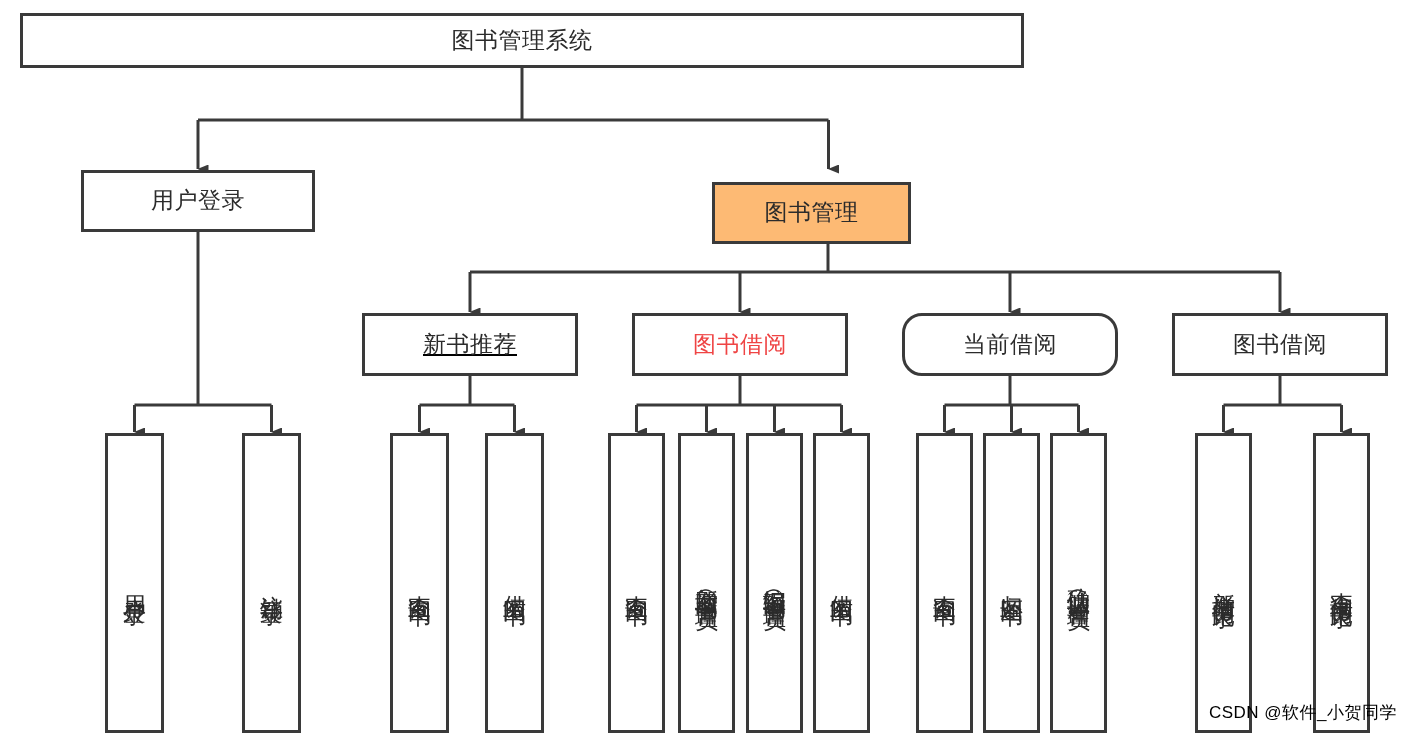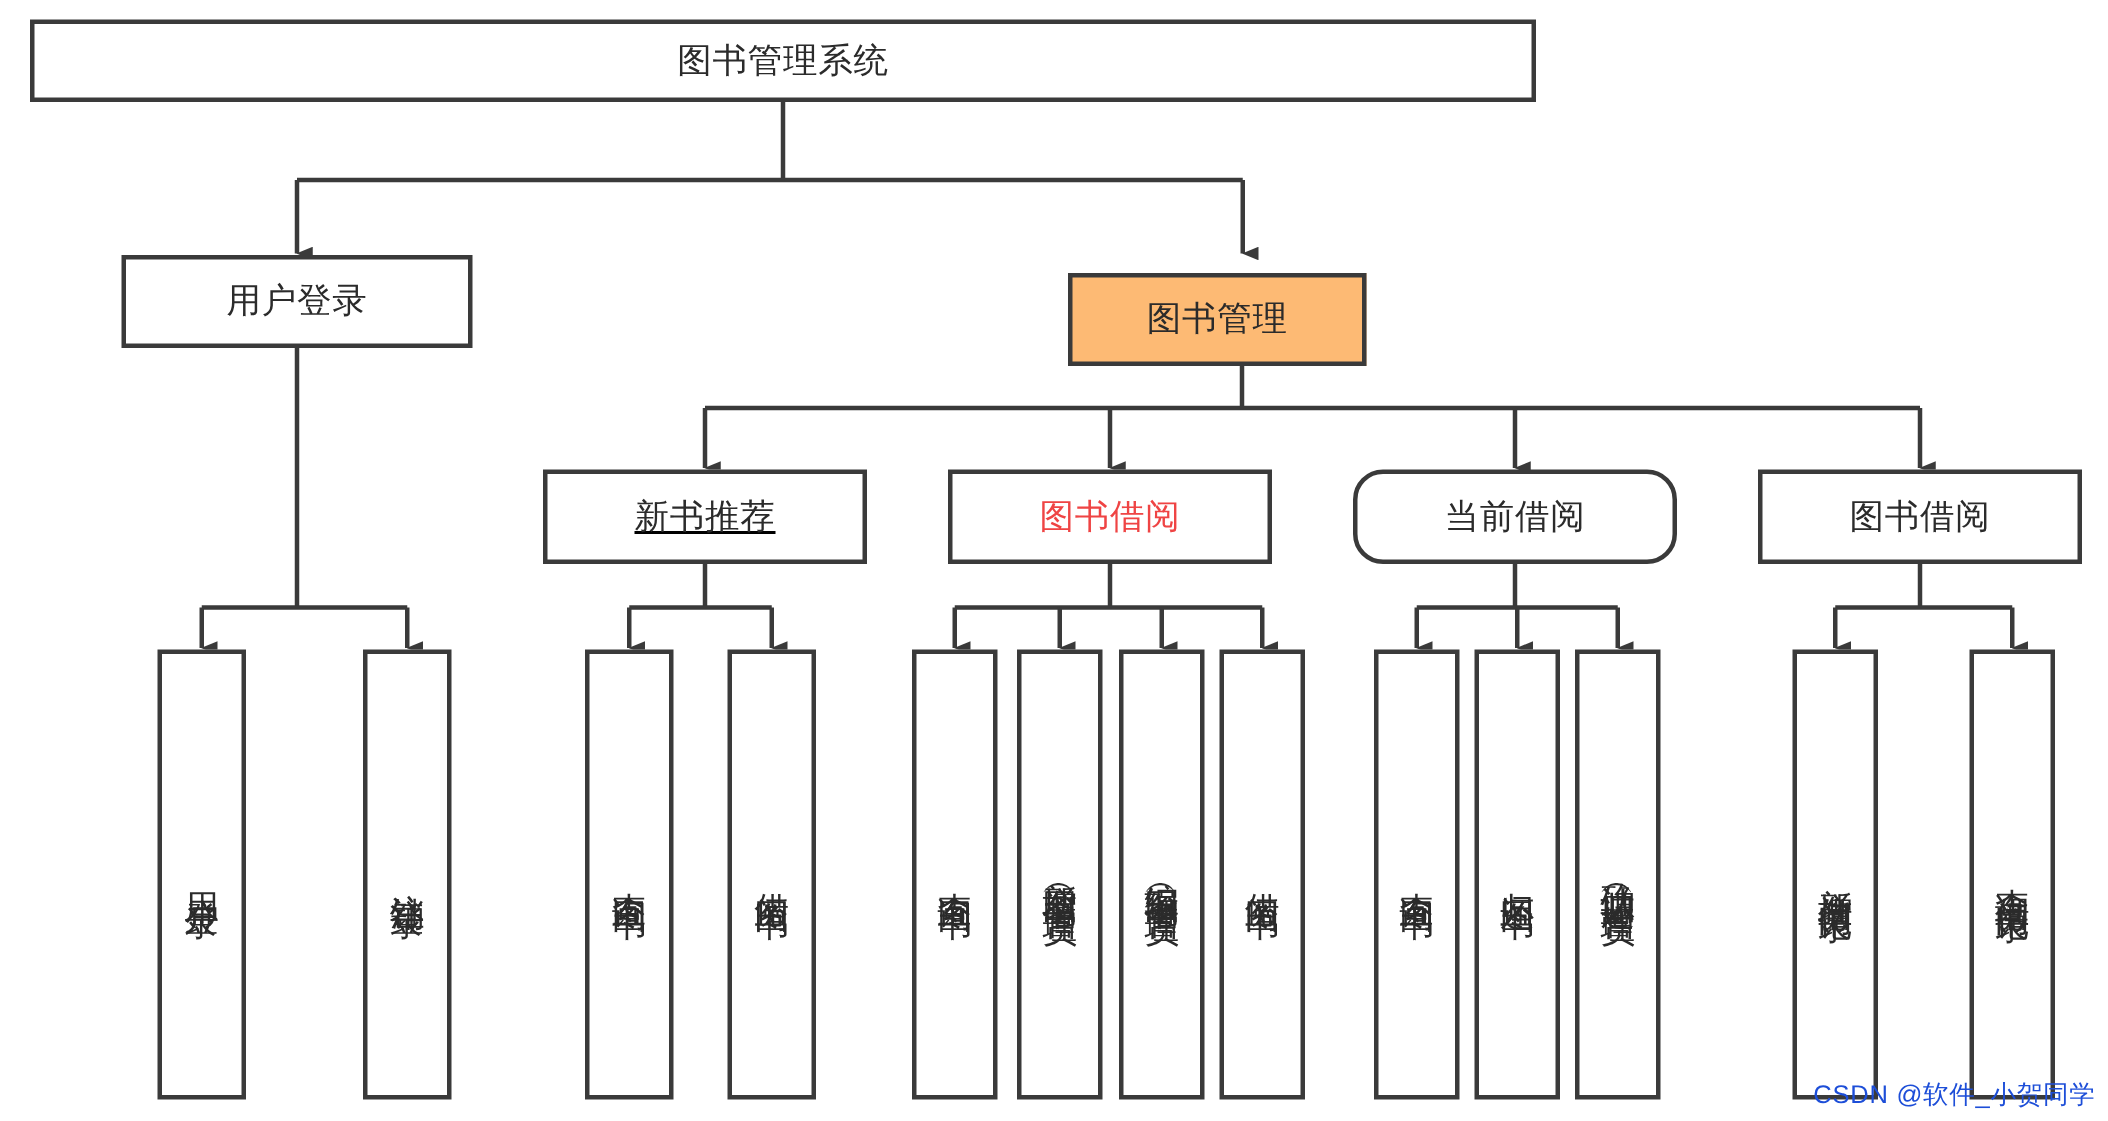--- a/index.html
+++ b/index.html
@@ -49,23 +49,23 @@
     text-orientation: upright;
     letter-spacing: 3px;
     font-size: 23px;
   }
   .node-box.level0 .node-label { font-size: 23px; }
   .node-box.level1 .node-label { font-size: 23px; }
   .node-box.level2 .node-label { font-size: 23px; }
   .watermark {
     position: absolute;
     right: 8px;
-    bottom: 6px;
+    bottom: 23px;
     font-size: 17px;
-    color: #1d4ed8;
+    color: #000000;
     white-space: nowrap;
     letter-spacing: 0.5px;
   }
 </style>
 </head>
 <body>
 
 <div id="diagram-root">
 
   <svg class="diagram-canvas" viewBox="0 0 1405 747" xmlns="http://www.w3.org/2000/svg">

